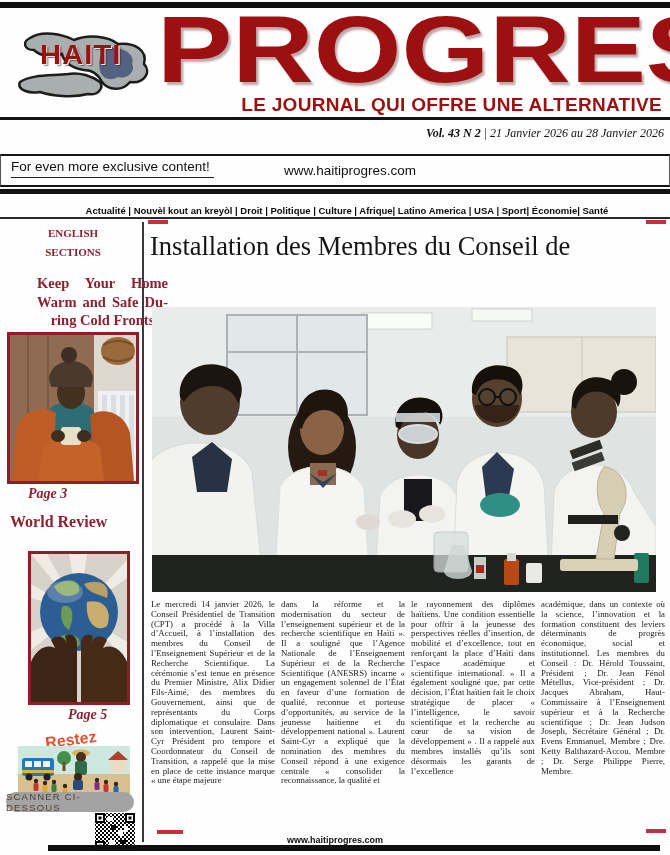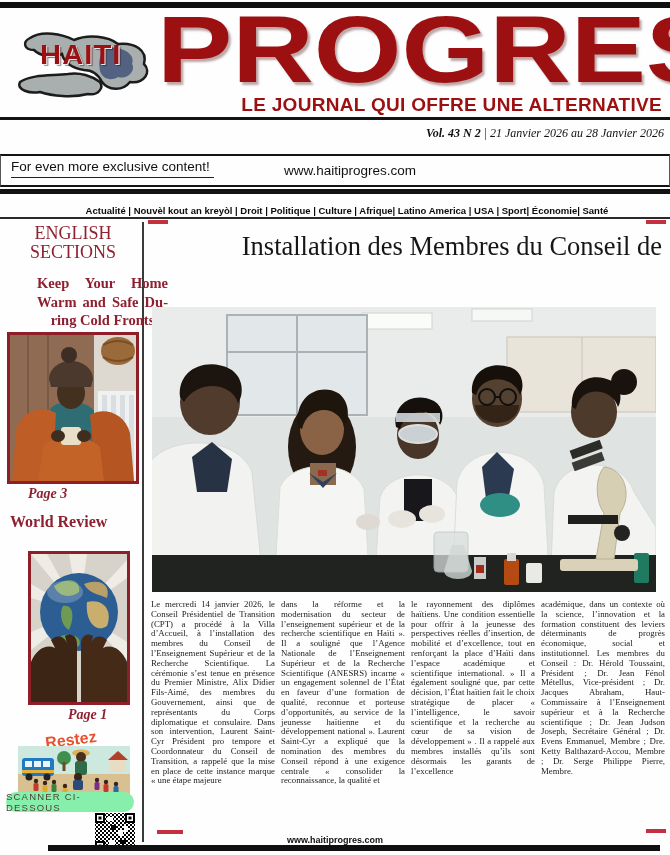--- a/index.html
+++ b/index.html
@@ -37,47 +37,47 @@
   .promo-left{position:absolute;left:10px;top:3px;font-family:"Liberation Sans",sans-serif;
       font-size:13.5px;color:#111;border-bottom:1.5px solid #222;padding:0 4px 3px 0;}
   .promo-url{position:absolute;left:283px;top:7px;font-family:"Liberation Sans",sans-serif;
       font-size:13.5px;color:#111;}
 
   
   .nav{left:0;top:205px;width:670px;text-align:center;font-family:"Liberation Sans",sans-serif;
       font-weight:700;font-size:9.5px;color:#0b0b0b;padding-left:12px;}
 
   
-  .english{left:8px;top:224px;width:130px;text-align:center;font-weight:400;font-size:18px;
+  .english{left:8px;top:224px;width:130px;text-align:center;font-weight:700;font-size:11px;
       line-height:19px;color:#8e2030;}
   .story1-title{left:8px;top:274px;width:131px;font-weight:700;font-size:14.5px;line-height:18.5px;color:#8e2030;margin-left:29px;}
   .jline{text-align:justify;text-align-last:justify;}
   .cline{text-align:center;}
   .photo-frame{border:3px solid #8e1f28;background:#ccc;line-height:0;}
   .photo1{left:7px;top:332px;width:126px;height:146px;}
   .photo2{left:28px;top:551px;width:96px;height:148px;}
   .pagemark{font-weight:700;font-style:italic;font-size:14px;color:#8e2030;margin-left:16px;}
   .page3{left:12px;top:486px;}
   .page5{left:52px;top:707px;}
   .world{left:10px;top:513px;font-weight:700;font-size:16px;color:#8e2030;}
   .connect-label{left:8px;top:731px;width:128px;text-align:center;transform:rotate(-7deg);
       font-family:"Liberation Sans",sans-serif;font-weight:800;font-size:16px;color:#e8502e;}
   .illustration{left:18px;top:746px;width:112px;height:50px;line-height:0;}
-  .pill{left:6px;top:792px;width:128px;height:20px;background:#86efac;border-radius:10px;
+  .pill{left:6px;top:792px;width:128px;height:20px;background:#a3a3a3;border-radius:10px;
       display:flex;align-items:center;justify-content:center;font-family:"Liberation Sans",sans-serif;
       font-size:9.5px;letter-spacing:1.2px;color:#4f3f33;}
   .qr{left:94px;top:812px;width:42px;height:40px;line-height:0;}
 
   
   .dash{background:#c5303e;height:4px;width:20px;}
   .d1{left:148px;top:220px;}
   .d2{left:646px;top:220px;}
   .d3{left:157px;top:830px;width:26px;}
   .d4{left:646px;top:829px;}
-  .headline{left:150px;top:226px;width:512px;text-align:right;font-size:26.5px;
+  .headline{left:150px;top:226px;width:512px;text-align:left;font-size:26.5px;
       line-height:40px;color:#161616;}
   .main-photo{left:152px;top:307px;width:504px;height:285px;line-height:0;}
   .col{top:600px;width:124px;font-size:8.8px;line-height:9.8px;text-align:justify;color:#222;}
   .c1{left:151px;} .c2{left:281px;} .c3{left:411px;} .c4{left:541px;}
 
   .footer-url{left:0;top:835px;width:670px;text-align:center;font-family:"Liberation Sans",sans-serif;
       font-weight:700;font-size:9px;color:#101010;}
 </style>
 </head>
 <body>
@@ -169,21 +169,21 @@
       <path d="M23,32 C38,22 50,26 48,38 C40,44 28,44 23,32 Z" fill="#7fa45c"></path>
       <path d="M53,30 C68,24 80,30 76,44 C68,40 58,40 53,30 Z" fill="#b8a068"></path>
       <path d="M56,48 C72,44 82,56 76,72 C64,80 54,66 56,48 Z" fill="#c9ae6e"></path>
       <path d="M32,52 C42,50 44,62 38,76 C30,72 28,58 32,52 Z" fill="#6f9a54"></path>
       <path d="M30,82 C42,78 52,84 48,92 C38,96 30,90 30,82 Z" fill="#6f9a54"></path>
       <ellipse cx="34" cy="38" rx="18" ry="11" fill="#ffffff" opacity="0.22"></ellipse>
       <path d="M0,148 L0,108 C6,94 16,90 24,94 L20,86 C26,80 34,82 36,90 L34,82 C40,78 46,82 46,90 L46,148 Z" fill="#3c2515"></path>
       <path d="M96,148 L96,108 C90,94 80,90 72,94 L76,86 C70,80 62,82 60,90 L62,82 C56,78 50,82 50,90 L50,148 Z" fill="#452a18"></path>
     </svg>
   </div>
-  <div class="abs pagemark page5">Page 1</div>
+  <div class="abs pagemark page5">Page 5</div>
 
   <div class="abs connect-label">Restez connecté!</div>
 
   <div class="abs illustration">
     <svg width="112" height="50" viewBox="0 0 112 50">
       <rect width="112" height="50" fill="#cde8df"></rect>
       <rect y="28" width="112" height="22" fill="#d9c091"></rect>
       <rect x="4" y="12" width="32" height="18" rx="3" fill="#1f7ac2"></rect>
       <rect x="7" y="15" width="7" height="6" fill="#eaf4fa"></rect>
       <rect x="16" y="15" width="7" height="6" fill="#eaf4fa"></rect>

